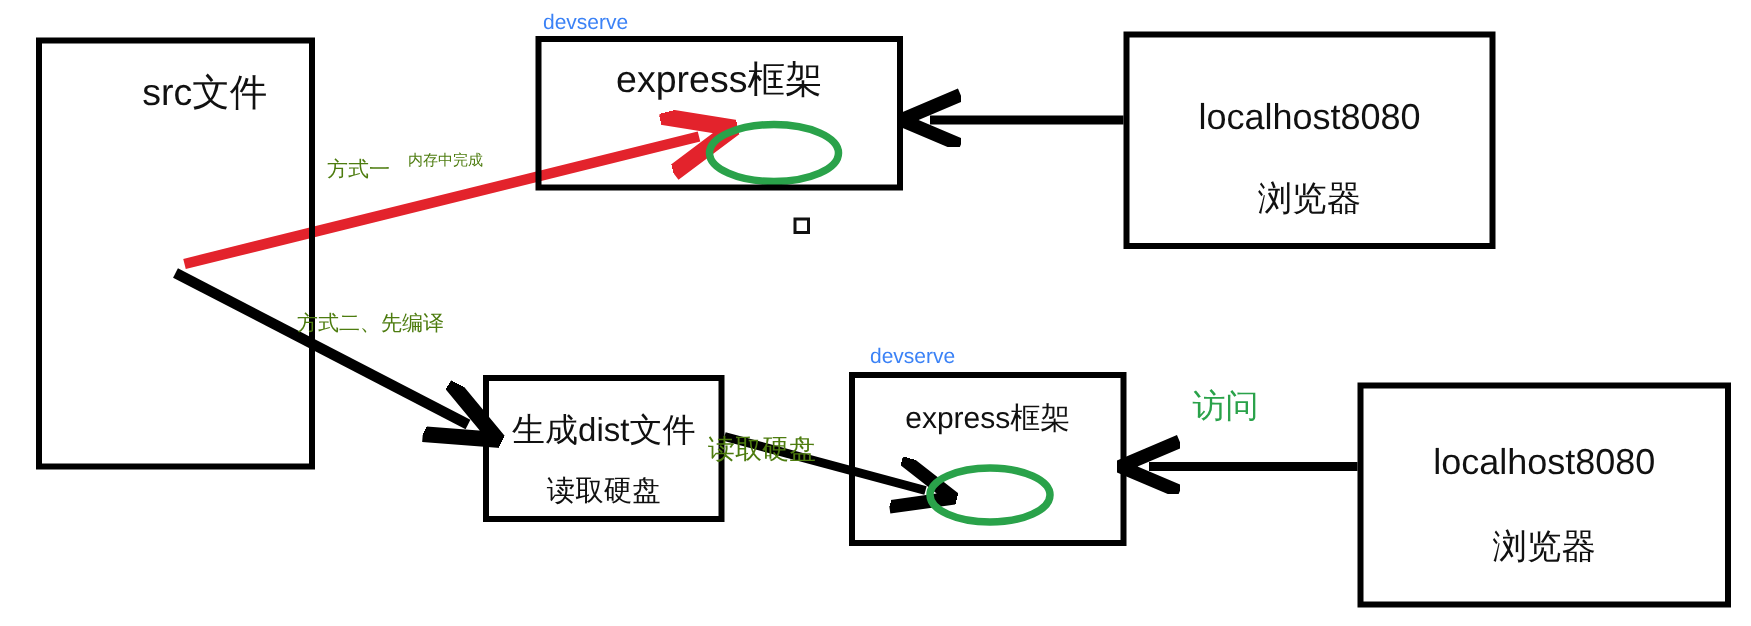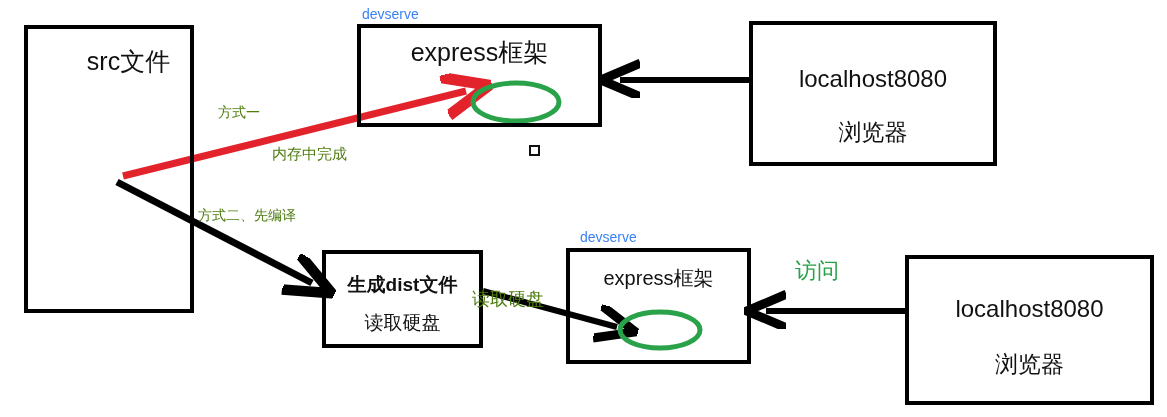--- a/index.html
+++ b/index.html
@@ -65,47 +65,47 @@
   .watermark {
     position: absolute;
     color: rgba(120,120,120,0.30);
     font-size: 17px;
     letter-spacing: 1px;
     white-space: nowrap;
     user-select: none;
   }
 
   
-  #box-src        { left: 24px;  top: 25px;  width: 170px; height: 288px; padding-left: 39px; }
+  #box-src        { left: 24px;  top: 25px;  width: 186px; height: 288px; padding-left: 39px; }
   #box-src .box-title { font-size: 25px; margin-top: 16px; }
 
   #box-express-top { left: 357px; top: 24px;  width: 245px; height: 103px; }
   #box-express-top .box-title { font-size: 25px; margin-top: 8px; }
   #box-express-top .green-note { font-size: 12px; color: #2aa24a; margin-top: 4px; white-space: nowrap; }
 
   #box-localhost-top { left: 749px; top: 21px; width: 248px; height: 145px; }
   #box-localhost-top .box-title { font-size: 24px; margin-top: 40px; }
   #box-localhost-top .box-sub   { font-size: 23px; margin-top: 24px; }
 
   #box-dist { left: 322px; top: 250px; width: 161px; height: 98px; }
-  #box-dist .box-title { font-size: 19px; margin-top: 18px; font-weight: bold; }
+  #box-dist .box-title { font-size: 22px; margin-top: 18px; }
   #box-dist .box-sub   { font-size: 19px; margin-top: 12px; }
 
   #box-express-bot { left: 566px; top: 248px; width: 185px; height: 116px; }
   #box-express-bot .box-title { font-size: 20px; margin-top: 13px; }
 
   #box-localhost-bot { left: 905px; top: 255px; width: 249px; height: 150px; }
   #box-localhost-bot .box-title { font-size: 24px; margin-top: 36px; }
   #box-localhost-bot .box-sub   { font-size: 23px; margin-top: 26px; }
 
   #tag-devserve-top { left: 362px; top: 6px; }
   #tag-devserve-bot { left: 580px; top: 229px; }
 
   #label-method-one  { left: 218px; top: 104px; font-size: 14px; }
-  #label-in-memory   { left: 272px; top: 100px; font-size: 15px; margin-top: 45px; }
+  #label-in-memory   { left: 272px; top: 100px; font-size: 10px; }
   #label-method-two  { left: 198px; top: 207px; font-size: 14px; }
   #label-read-disk   { left: 472px; top: 287px; font-size: 18px; }
   #label-access-ok   { left: 648px; top: 47px;  font-size: 22px; }
   #label-access      { left: 795px; top: 256px; font-size: 22px; }
 
   #square-marker { left: 529px; top: 145px; width: 11px; height: 11px; }
 
   #watermark-csdn { left: 1002px; top: 386px; }
 </style>
 </head>

